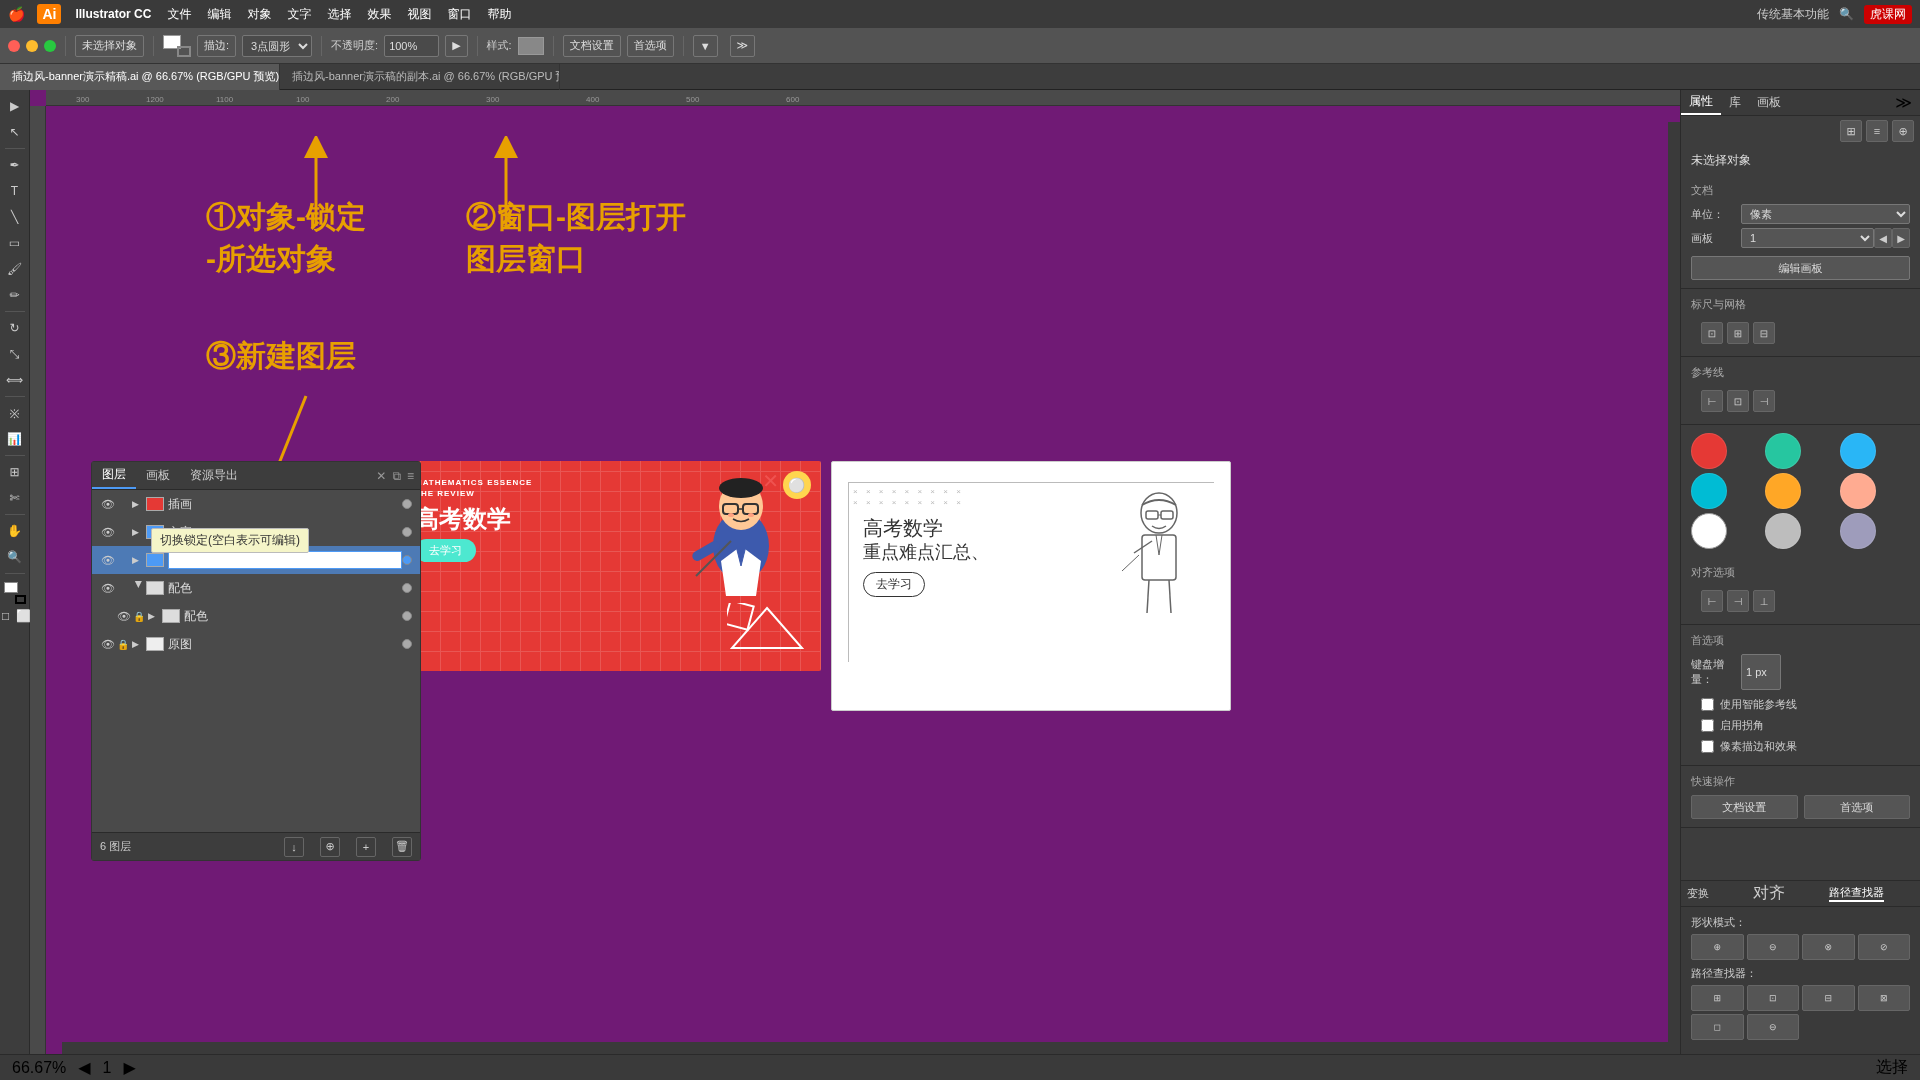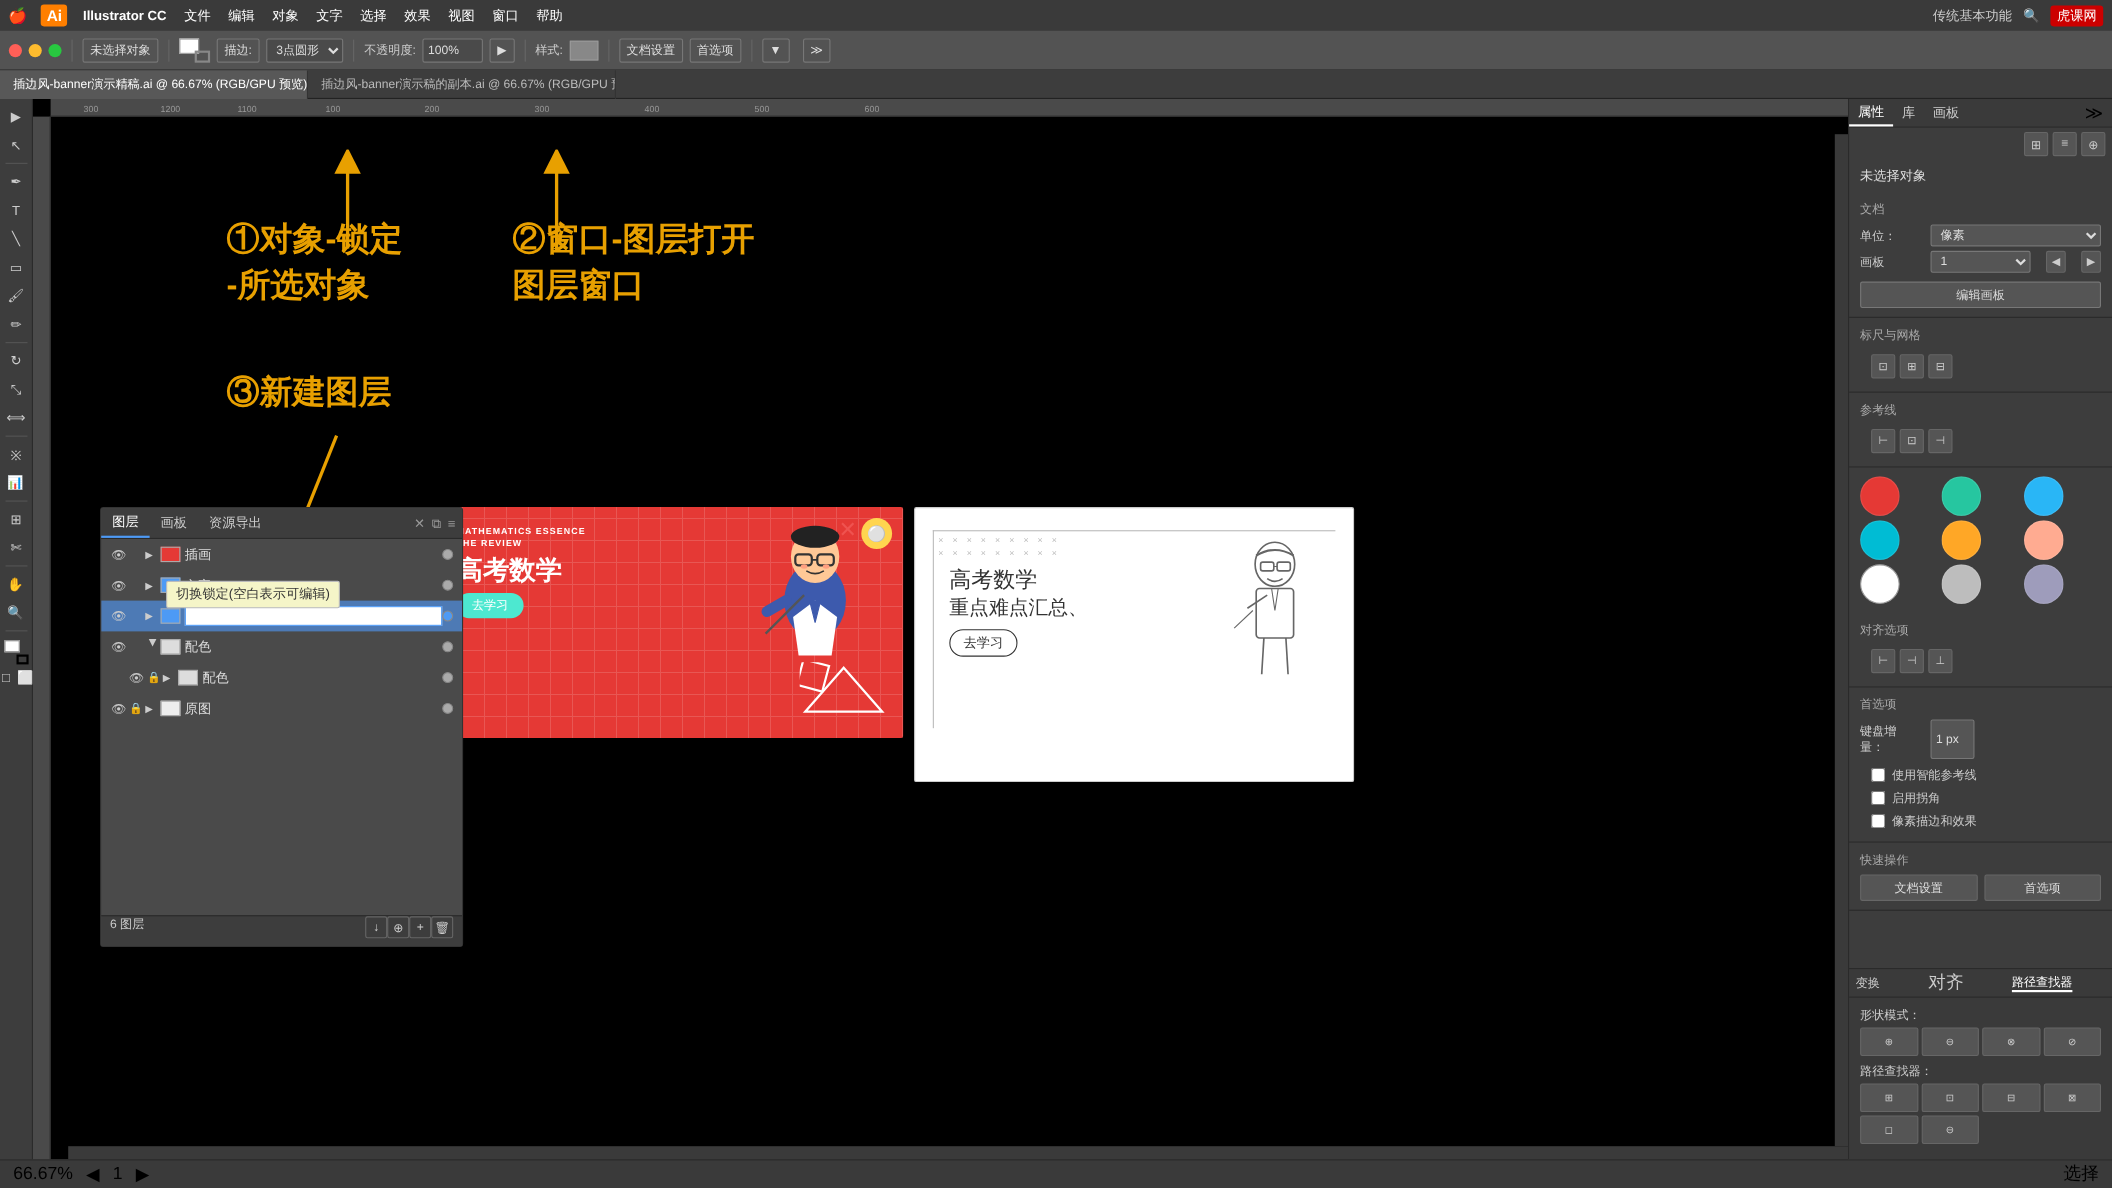--- a/index.html
+++ b/index.html
@@ -44,21 +44,21 @@
     
     .left-toolbar {
       width: 30px; background: #3d3d3d; display: flex; flex-direction: column; align-items: center;
       padding: 4px 0; gap: 2px; border-right: 1px solid #2a2a2a;
     }
     .lt-btn { width: 24px; height: 24px; display: flex; align-items: center; justify-content: center; cursor: pointer; border-radius: 2px; color: #ccc; font-size: 12px; }
     .lt-sep { width: 20px; height: 1px; background: #555; margin: 2px 0; }
 
     
     .canvas-area {
-      flex: 1; background: #000000; position: relative; overflow: hidden;
+      flex: 1; background: #701a75; position: relative; overflow: hidden;
     }
     .ruler-top { position: absolute; top: 0; left: 16px; right: 0; height: 16px; background: #4a4a4a; border-bottom: 1px solid #333; z-index: 10; display: flex; align-items: flex-end; }
     .ruler-left { position: absolute; top: 16px; left: 0; width: 16px; bottom: 0; background: #4a4a4a; border-right: 1px solid #333; z-index: 10; }
     .canvas-content { position: absolute; top: 16px; left: 16px; right: 0; bottom: 0; overflow: hidden; }
 
     
     .annotation { position: absolute; color: #e8a000; font-size: 32px; font-weight: bold; pointer-events: none; z-index: 20; }
 
     
     .artboard-red {
@@ -89,41 +89,41 @@
     .layer-eye { width: 16px; height: 16px; display: flex; align-items: center; justify-content: center; color: #ccc; font-size: 11px; cursor: pointer; flex-shrink: 0; }
     .layer-lock { width: 16px; height: 16px; display: flex; align-items: center; justify-content: center; color: #ccc; font-size: 10px; cursor: pointer; flex-shrink: 0; }
     .layer-arrow { width: 14px; font-size: 9px; color: #ccc; cursor: pointer; }
     .layer-thumb { width: 18px; height: 14px; background: #ddd; border: 1px solid #aaa; margin-right: 4px; flex-shrink: 0; }
     .layer-thumb.red { background: #e53935; }
     .layer-thumb.blue { background: #4d9af5; }
     .layer-name { flex: 1; font-size: 12px; color: #ddd; overflow: hidden; text-overflow: ellipsis; white-space: nowrap; }
     .layer-name-input { flex: 1; font-size: 12px; color: #000; background: #fff; border: 1px solid #4d9af5; padding: 0 2px; height: 18px; outline: none; }
     .layer-dot { width: 10px; height: 10px; border-radius: 50%; background: #aaa; border: 1px solid #888; flex-shrink: 0; }
     .layer-dot.colored { background: #4d9af5; }
-    .panel-footer { height: 28px; background: #3d3d3d; display: flex; align-items: flex-start; padding: 0 8px; border-top: 1px solid #2a2a2a; gap: 0; }
+    .panel-footer { height: 28px; background: #3d3d3d; display: flex; align-items: center; padding: 0 8px; border-top: 1px solid #2a2a2a; gap: 16px; }
     .footer-info { font-size: 11px; color: #ccc; }
     .footer-btn { width: 20px; height: 20px; background: none; border: 1px solid #666; color: #ccc; font-size: 11px; border-radius: 2px; cursor: pointer; display: flex; align-items: center; justify-content: center; }
 
     
     .tooltip {
       position: absolute; left: 105px; top: 422px; background: #f5f5c8; border: 1px solid #bbb;
       padding: 3px 8px; font-size: 12px; color: #333; z-index: 50; border-radius: 2px; white-space: nowrap;
     }
 
     
     .right-panel {
       width: 240px; background: #3d3d3d; border-left: 1px solid #2a2a2a;
       display: flex; flex-direction: column;
     }
     .rp-tabs { display: flex; background: #3a3a3a; height: 26px; align-items: center; border-bottom: 1px solid #2a2a2a; }
     .rp-tab { padding: 0 8px; font-size: 12px; color: #ccc; cursor: pointer; height: 100%; display: flex; align-items: center; }
     .rp-tab.active { color: #fff; border-bottom: 2px solid #fff; }
     .rp-section { padding: 8px 10px; border-bottom: 1px solid #2a2a2a; }
     .rp-section-title { font-size: 11px; color: #aaa; margin-bottom: 6px; }
-    .rp-row { display: flex; align-items: center; gap: 14px; margin-bottom: 4px; }
+    .rp-row { display: flex; align-items: center; gap: 0; margin-bottom: 4px; }
     .rp-label { font-size: 11px; color: #ccc; width: 50px; }
     .rp-select { background: #555; border: 1px solid #777; color: #ddd; font-size: 11px; height: 20px; padding: 0 4px; border-radius: 2px; flex: 1; }
     .rp-input { background: #555; border: 1px solid #777; color: #ddd; font-size: 11px; height: 36px; padding: 0 4px; border-radius: 2px; width: 40px; }
     .rp-btn { background: #555; border: 1px solid #777; color: #ddd; font-size: 11px; height: 24px; padding: 0 8px; border-radius: 2px; cursor: pointer; width: 100%; margin-top: 4px; }
     .rp-title-large { font-size: 12px; color: #ddd; padding: 6px 10px; }
 
     
     .swatches-grid { display: grid; grid-template-columns: repeat(3, 1fr); gap: 4px; padding: 8px 10px; }
     .swatch { width: 36px; height: 36px; border-radius: 50%; cursor: pointer; border: 1px solid rgba(255,255,255,0.1); }
 

